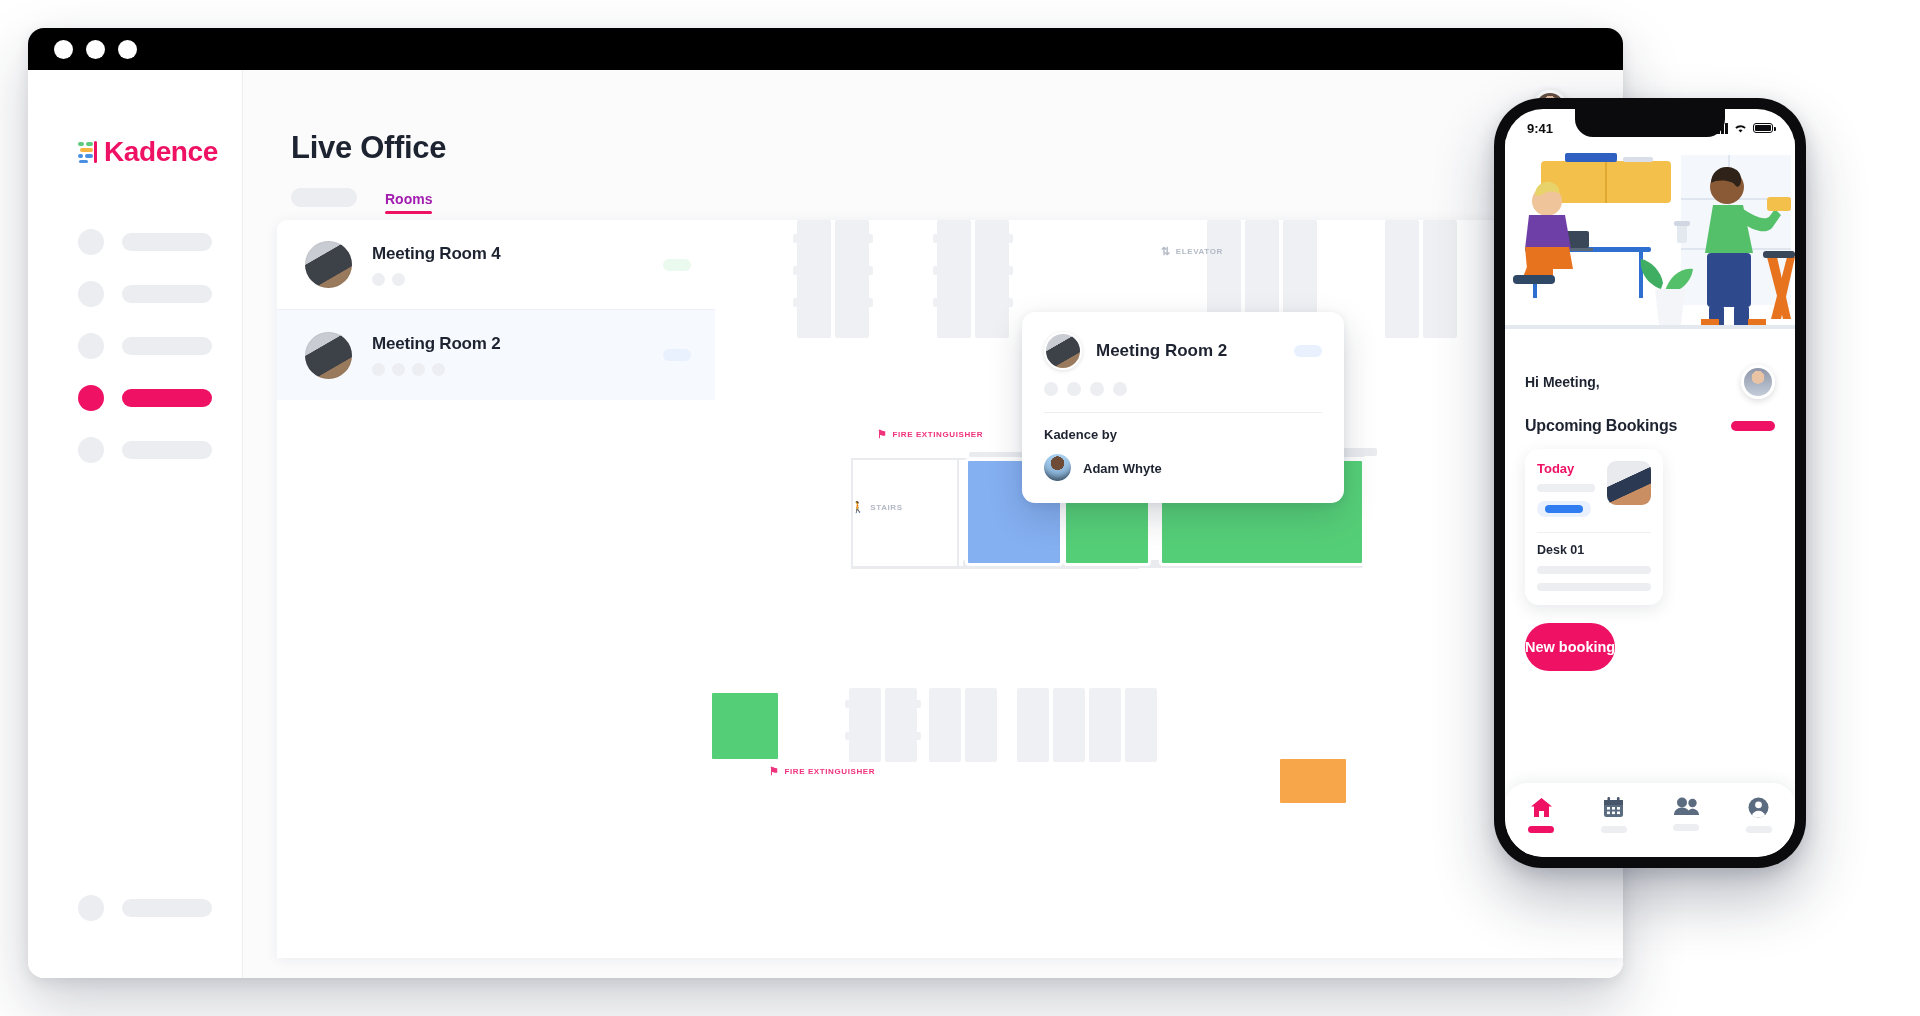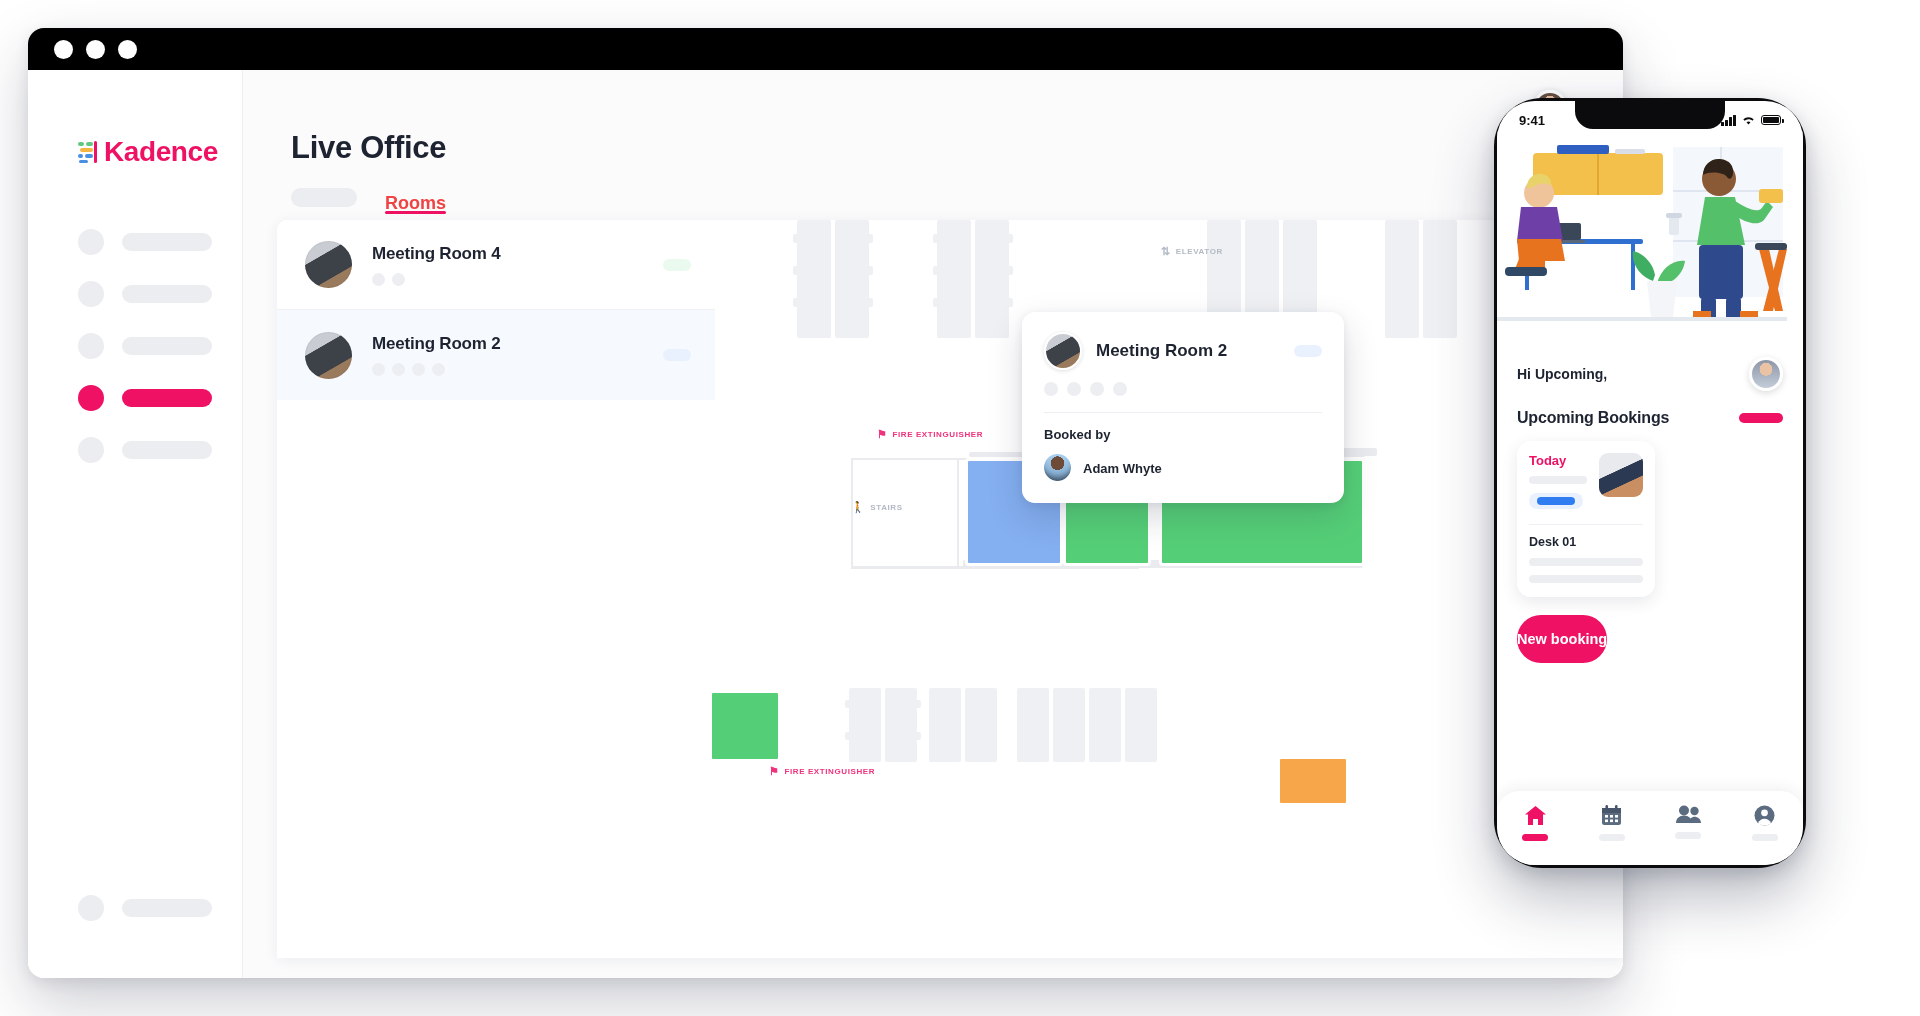--- a/index.html
+++ b/index.html
@@ -59,21 +59,21 @@
     background: radial-gradient(circle at 50% 32%, #f0c6a8 0 26%, transparent 27%),
                 linear-gradient(#6b5244, #4a3b33);
     overflow: hidden;
   }
   .page-title {
     font-size: 31px; font-weight: 700; color: #1d2330;
     padding: 60px 0 0 48px; letter-spacing: -.3px;
   }
   .tabs { display: flex; align-items: flex-end; gap: 28px; padding: 22px 0 0 48px; }
   .tab-skeleton { width: 66px; height: 19px; border-radius: 10px; background: #ebedf1; margin-bottom: 7px; }
-  .tab { font-size: 18px; font-weight: 600; color: #ef4444; padding-bottom: 0; position: relative; }
+  .tab { font-size: 14px; font-weight: 600; color: #a21caf; padding-bottom: 7px; position: relative; }
   .tab.active::after {
     content: ""; position: absolute; left: 0; right: 0; bottom: 0;
     height: 3px; background: #EE1164; border-radius: 2px;
   }
 
   
   .panel {
     position: absolute; left: 34px; right: 0; top: 150px; bottom: 20px;
     background: #ffffff;
     border-radius: 10px 0 0 0;
@@ -150,21 +150,21 @@
   }
   .pop-person-name { font-size: 13px; font-weight: 700; color: #1d2330; }
   .pop-person-sk { width: 104px; height: 13px; border-radius: 7px; background: #eceef2; margin-top: 7px; }
 
   
   .phone {
     position: absolute; left: 1494px; top: 98px;
     width: 312px; height: 770px;
     background: #0b0b0d; border-radius: 48px;
     box-shadow: 0 30px 60px rgba(30,38,60,.30), 0 6px 18px rgba(30,38,60,.18);
-    padding: 3px;
+    padding: 11px;
   }
   .screen {
     position: relative; width: 100%; height: 100%;
     background: #ffffff; border-radius: 38px; overflow: hidden;
   }
   .notch {
     position: absolute; left: 50%; transform: translateX(-50%); top: 0;
     width: 150px; height: 28px; background: #0b0b0d;
     border-radius: 0 0 18px 18px; z-index: 9;
   }
@@ -438,21 +438,21 @@
         <span class="pill blue"></span>
       </span>
     </div>
     <div class="pop-dots">
         <i></i>
         <i></i>
         <i></i>
         <i></i>
       </div>
     <div class="pop-div"></div>
-    <div class="pop-label">Booked by</div>
+    <div class="pop-label">Kadence by</div>
     <div class="pop-person">
       <span class="pop-avatar"></span>
       <span>
         <span class="pop-person-name">Adam Whyte</span>
         <span class="pop-person-sk"></span>
       </span>
     </div>
   </div>
 
   <div class="phone">
@@ -514,21 +514,21 @@
           <path d="M160 152c4-14 16-24 28-22-2 14-14 24-26 24Z" fill="#55c06a"></path>
           <path d="M150 150h30l-4 36h-22Z" fill="#f3f5f9"></path>
           <rect x="0" y="186" width="290" height="4" fill="#e4e9f0"></rect>
           <rect x="172" y="84" width="10" height="20" rx="2" fill="#e4e9f0"></rect>
           <rect x="169" y="82" width="16" height="5" rx="2" fill="#d0d7e2"></rect>
         </svg>
       </div>
 
       <div class="ph-body">
         <div class="greet-row">
-          <span class="greet">Hi Upcoming,</span>
+          <span class="greet">Hi Meeting,</span>
           <span class="greet-avatar"></span>
         </div>
 
         <div class="sec-row">
           <span class="sec-title">Upcoming Bookings</span>
           <span class="sec-pill"></span>
         </div>
 
         <div class="cards">
           <div class="bcard">

